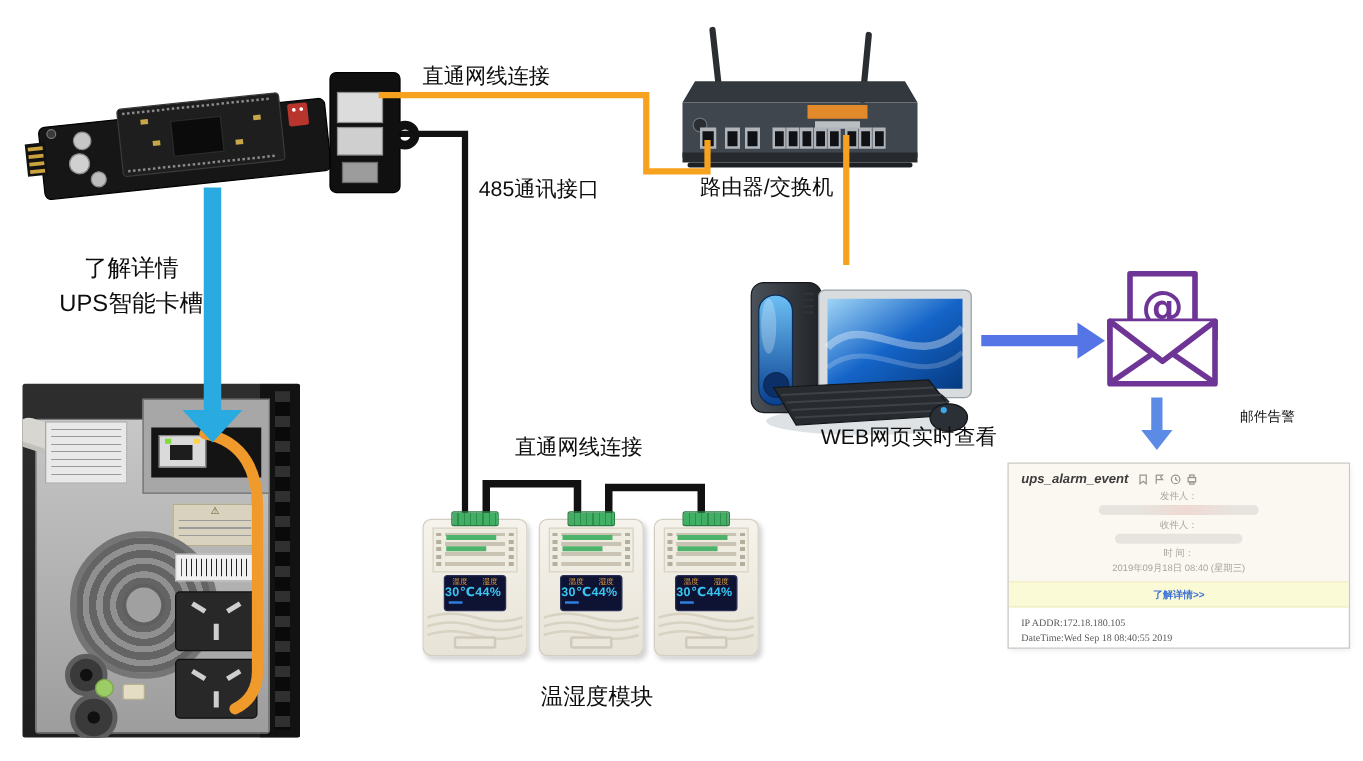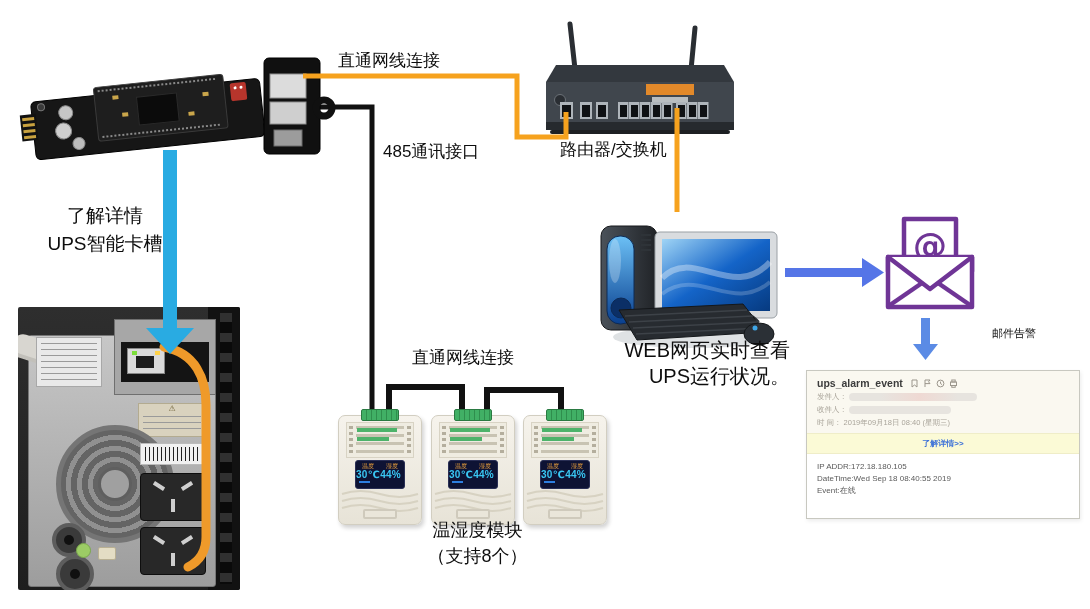--- a/index.html
+++ b/index.html
@@ -45,31 +45,31 @@
           line-height:11px;letter-spacing:.3px;}
   .module .dMini{margin:1px 0 0 3px;width:11px;height:2px;background:#2e7fe0;}
   .module .waves{position:absolute;left:1px;top:72px;}
   .module .slot{position:absolute;bottom:5px;left:50%;transform:translateX(-50%);
           width:30px;height:6px;border:2px solid #cfcabc;border-radius:2px;background:#eae6da;}
 
   
   .emailShot{position:absolute;left:806px;top:370px;width:272px;height:147px;background:#fff;
           border:1px solid #c8c8c0;box-shadow:1px 2px 4px rgba(0,0,0,.08);overflow:hidden;}
   .eHead{background:#faf8f0;padding:6px 10px 5px;}
-  .eSubjectRow{display:flex;align-items:center;gap:7px;}
+  .eSubjectRow{display:flex;align-items:center;gap:7px;font-style:italic;}
   .eSubject{font-size:10.5px;font-weight:bold;color:#3c3c3c;}
   .eIcons{display:flex;gap:4px;align-items:center;}
   .eIcons svg{display:block;}
-  .eRow{display:flex;align-items:center;margin-top:3px;font-size:7.5px;color:#a9a49a;gap:2px;}
+  .eRow{display:flex;align-items:center;margin-top:3px;font-size:7.5px;color:#a9a49a;gap:2px;flex-direction:column;}
   .pill{height:8px;border-radius:4px;background:#e7e4df;filter:blur(.6px);}
   .pill.sender{width:128px;background:linear-gradient(90deg,#e7e4df 25%,#efd9d3 55%,#e7e4df 85%);}
   .pill.recipient{width:102px;}
   .eBar{background:#fbfad6;border-top:1px solid #efedc8;border-bottom:1px solid #efedc8;
         text-align:center;font-size:8px;font-weight:bold;color:var(--c-link,#3A6FD8);padding:4px 0;}
-  .eBody{padding:7px 10px;font-family:Liberation Sans, sans-serif;font-size:8px;
+  .eBody{padding:7px 10px;font-family:Liberation Serif, serif;font-size:8px;
          color:#5a5a5a;line-height:12px;}
   .eBody .evt{margin-top:0;}
 
   
   .upsPhoto{position:absolute;left:18px;top:307px;width:222px;height:283px;overflow:hidden;
             background:linear-gradient(180deg,#2e2e2e,#1e1e1e);border-radius:2px;}
   .upsPhoto .rack{position:absolute;right:0;top:0;bottom:0;width:32px;background:#121212;}
   .upsPhoto .rackHoles{position:absolute;right:8px;top:6px;bottom:6px;width:12px;
             background:repeating-linear-gradient(180deg,#303030 0 9px,#0a0a0a 9px 20px);}
   .upsPhoto .body{position:absolute;left:10px;top:28px;width:186px;height:250px;border-radius:3px;
@@ -444,23 +444,21 @@
   </svg>
 
   <div class="lbl" style="left:338px;top:49px;font-size:17px;">直通网线连接</div>
   <div class="lbl" style="left:383px;top:140px;font-size:17px;">485通讯接口</div>
   <div class="lbl center" style="left:25px;top:202px;width:160px;font-size:19px;line-height:28px;">
     <div>了解详情</div>
     <div>UPS智能卡槽</div>
   </div>
   <div class="lbl" style="left:560px;top:138px;font-size:17px;">路由器/交换机</div>
   <div class="lbl" style="left:412px;top:346px;font-size:17px;">直通网线连接</div>
-  <div class="lbl center" style="left:600px;top:337px;width:190px;font-size:20px;line-height:26px;text-align:right;">
+  <div class="lbl center" style="left:632px;top:337px;width:190px;font-size:17px;line-height:26px;">
     <div>WEB网页实时查看</div>
-    <div>UPS运行状况。</div>
   </div>
   <div class="lbl" style="left:992px;top:326px;font-size:11px;">邮件告警</div>
-  <div class="lbl center" style="left:390px;top:517px;width:175px;font-size:18px;line-height:26px;">
+  <div class="lbl center" style="left:390px;top:544px;width:175px;font-size:18px;line-height:26px;">
     <div>温湿度模块</div>
-    <div>（支持8个）</div>
   </div>
 
 </div>
 
 </body></html>

